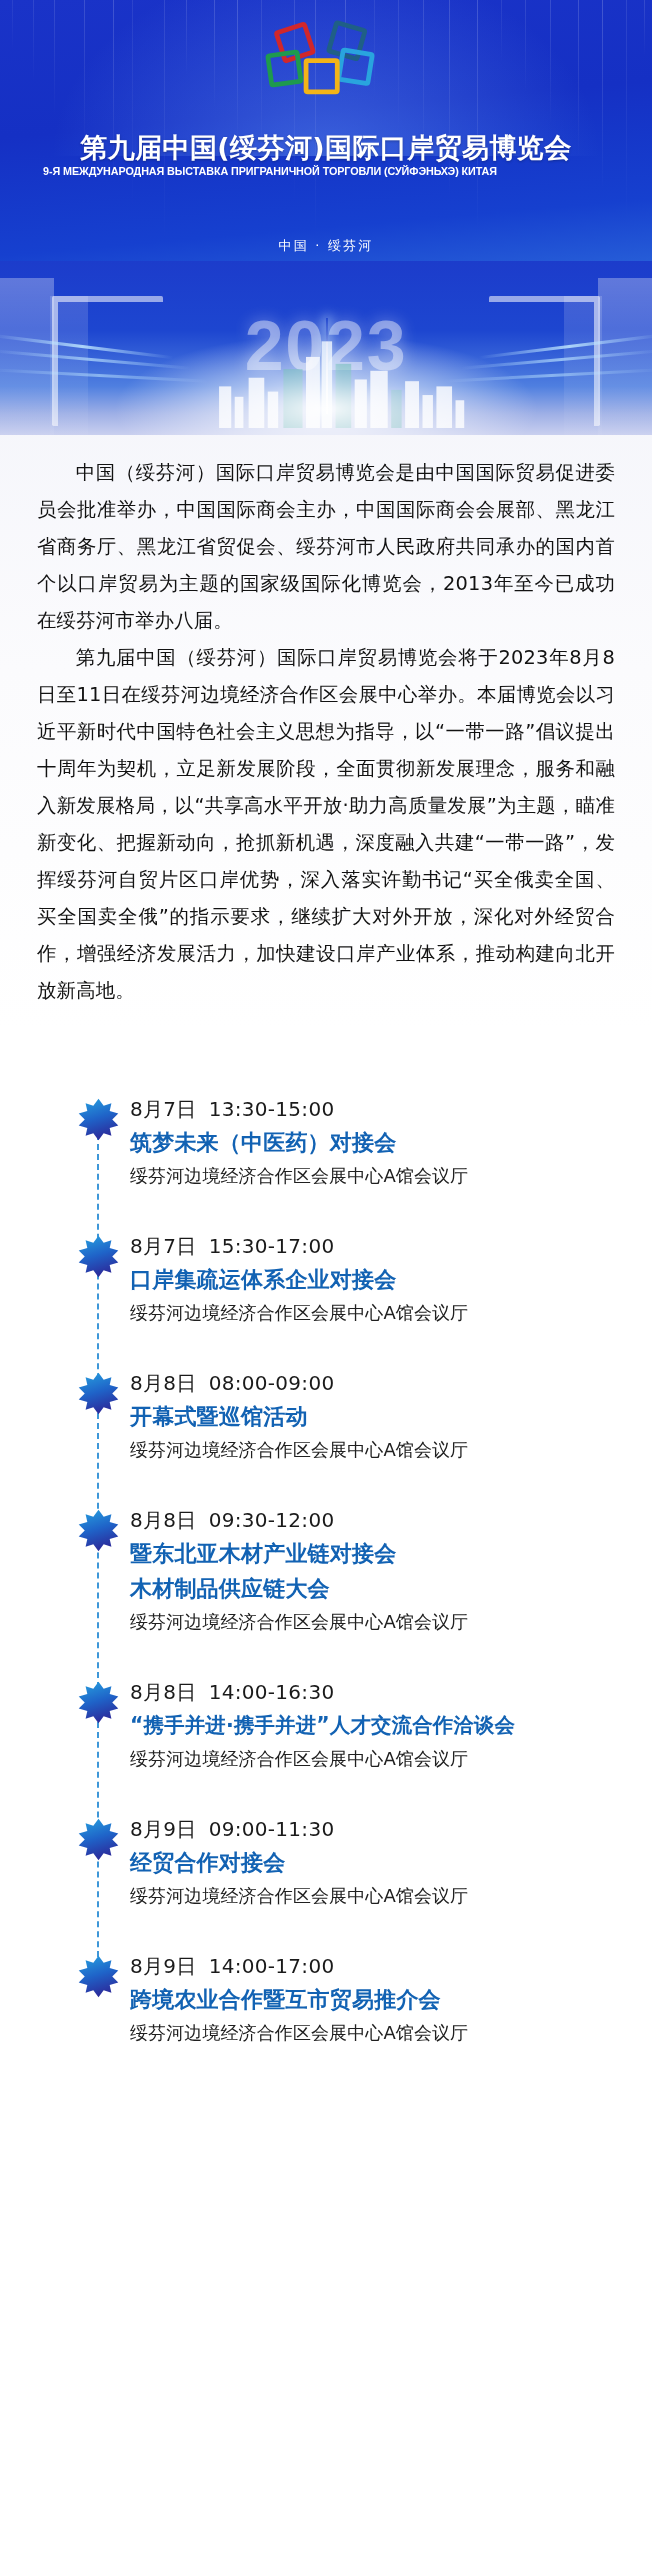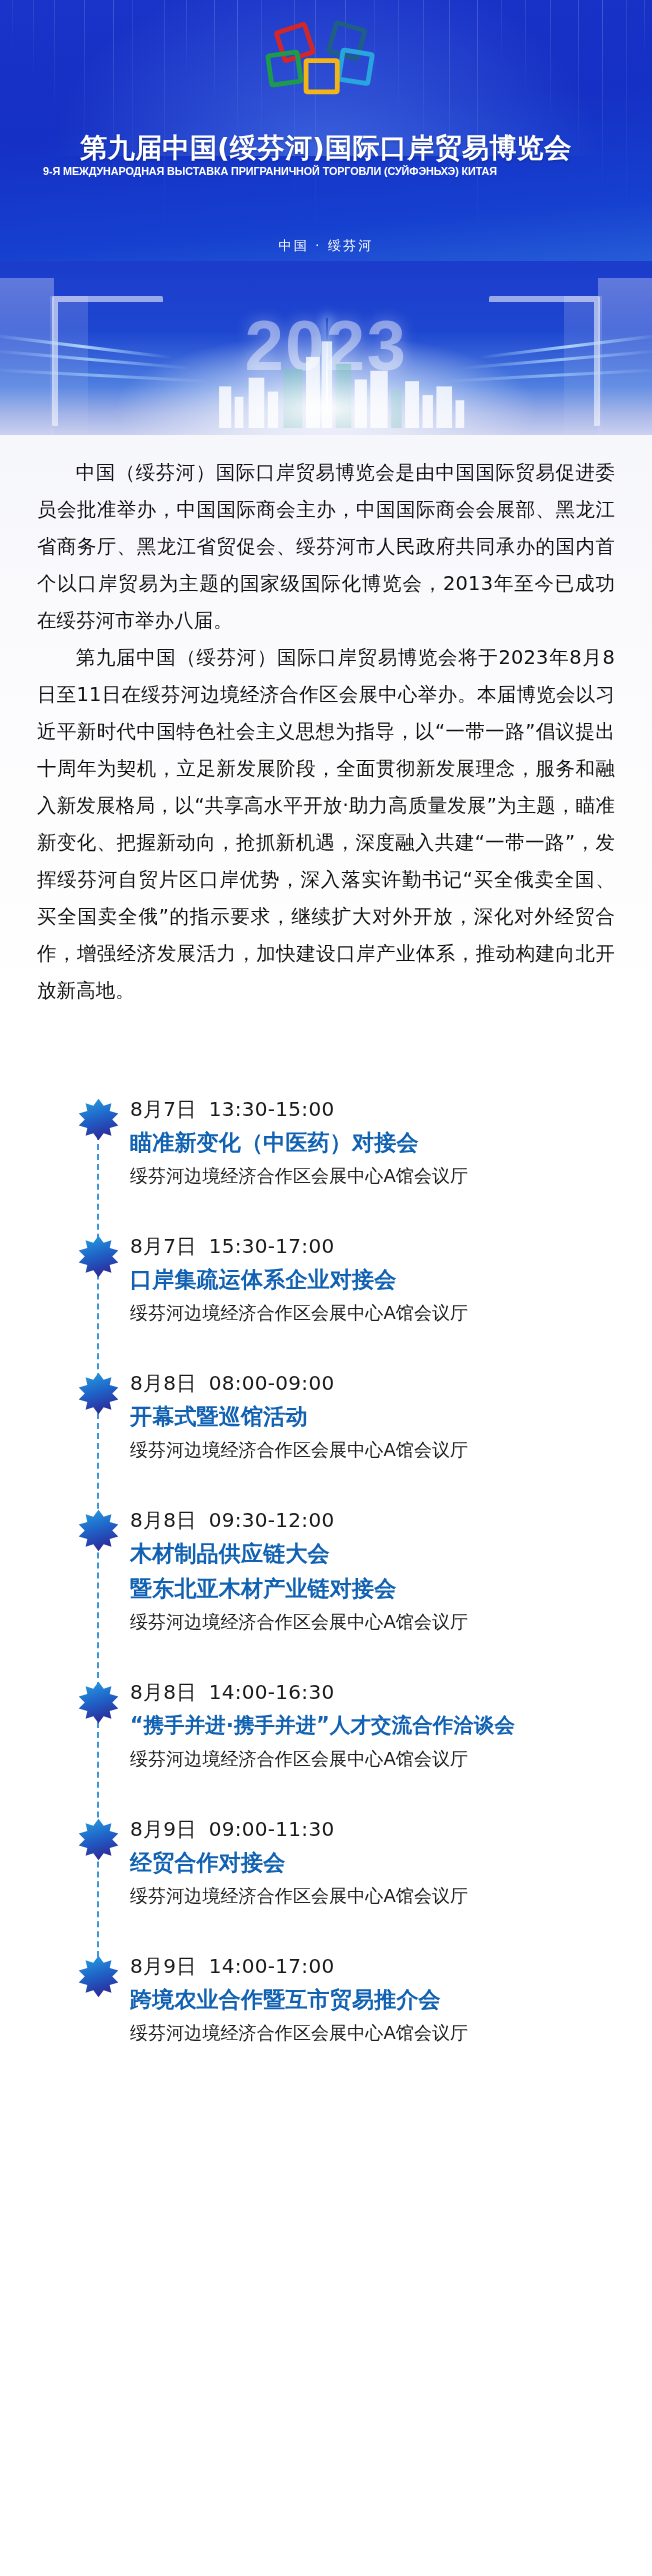--- a/index.html
+++ b/index.html
@@ -199,21 +199,21 @@
       <defs>
                 <linearGradient id="mg" x1="0" y1="0" x2="0.3" y2="1">
         <stop offset="0%" stop-color="#27a3e0"></stop>
                   <stop offset="55%" stop-color="#1f63c8"></stop>
                   <stop offset="100%" stop-color="#2b2f9e"></stop>
       </linearGradient>
               </defs>
       <path fill="url(#mg)" d="M25 1 L31 9 L40 6 L38 15 L48 18 L41 25 L48 32 L38 35 L40 44 L31 41 L25 49 L19 41 L10 44 L12 35 L2 32 L9 25 L2 18 L12 15 L10 6 L19 9 Z"></path>
     </svg></div>
           <div class="ev-time"><span class="d">8月7日</span><span>13:30-15:00</span></div>
-          <div class="ev-title">瞄准新变化（中医药）对接会</div>
+          <div class="ev-title">筑梦未来（中医药）对接会</div>
           <div class="ev-venue">绥芬河边境经济合作区会展中心A馆会议厅</div>
         </div>
         <div class="ev">
           <div class="marker"><svg viewBox="0 0 50 50" width="43" height="43">
       <defs>
                 <linearGradient id="mg" x1="0" y1="0" x2="0.3" y2="1">
         <stop offset="0%" stop-color="#27a3e0"></stop>
                   <stop offset="55%" stop-color="#1f63c8"></stop>
                   <stop offset="100%" stop-color="#2b2f9e"></stop>
       </linearGradient>
@@ -244,22 +244,22 @@
       <defs>
                 <linearGradient id="mg" x1="0" y1="0" x2="0.3" y2="1">
         <stop offset="0%" stop-color="#27a3e0"></stop>
                   <stop offset="55%" stop-color="#1f63c8"></stop>
                   <stop offset="100%" stop-color="#2b2f9e"></stop>
       </linearGradient>
               </defs>
       <path fill="url(#mg)" d="M25 1 L31 9 L40 6 L38 15 L48 18 L41 25 L48 32 L38 35 L40 44 L31 41 L25 49 L19 41 L10 44 L12 35 L2 32 L9 25 L2 18 L12 15 L10 6 L19 9 Z"></path>
     </svg></div>
           <div class="ev-time"><span class="d">8月8日</span><span>09:30-12:00</span></div>
+          <div class="ev-title">暨东北亚木材产业链对接会</div>
           <div class="ev-title">木材制品供应链大会</div>
-          <div class="ev-title">暨东北亚木材产业链对接会</div>
           <div class="ev-venue">绥芬河边境经济合作区会展中心A馆会议厅</div>
         </div>
         <div class="ev">
           <div class="marker"><svg viewBox="0 0 50 50" width="43" height="43">
       <defs>
                 <linearGradient id="mg" x1="0" y1="0" x2="0.3" y2="1">
         <stop offset="0%" stop-color="#27a3e0"></stop>
                   <stop offset="55%" stop-color="#1f63c8"></stop>
                   <stop offset="100%" stop-color="#2b2f9e"></stop>
       </linearGradient>

